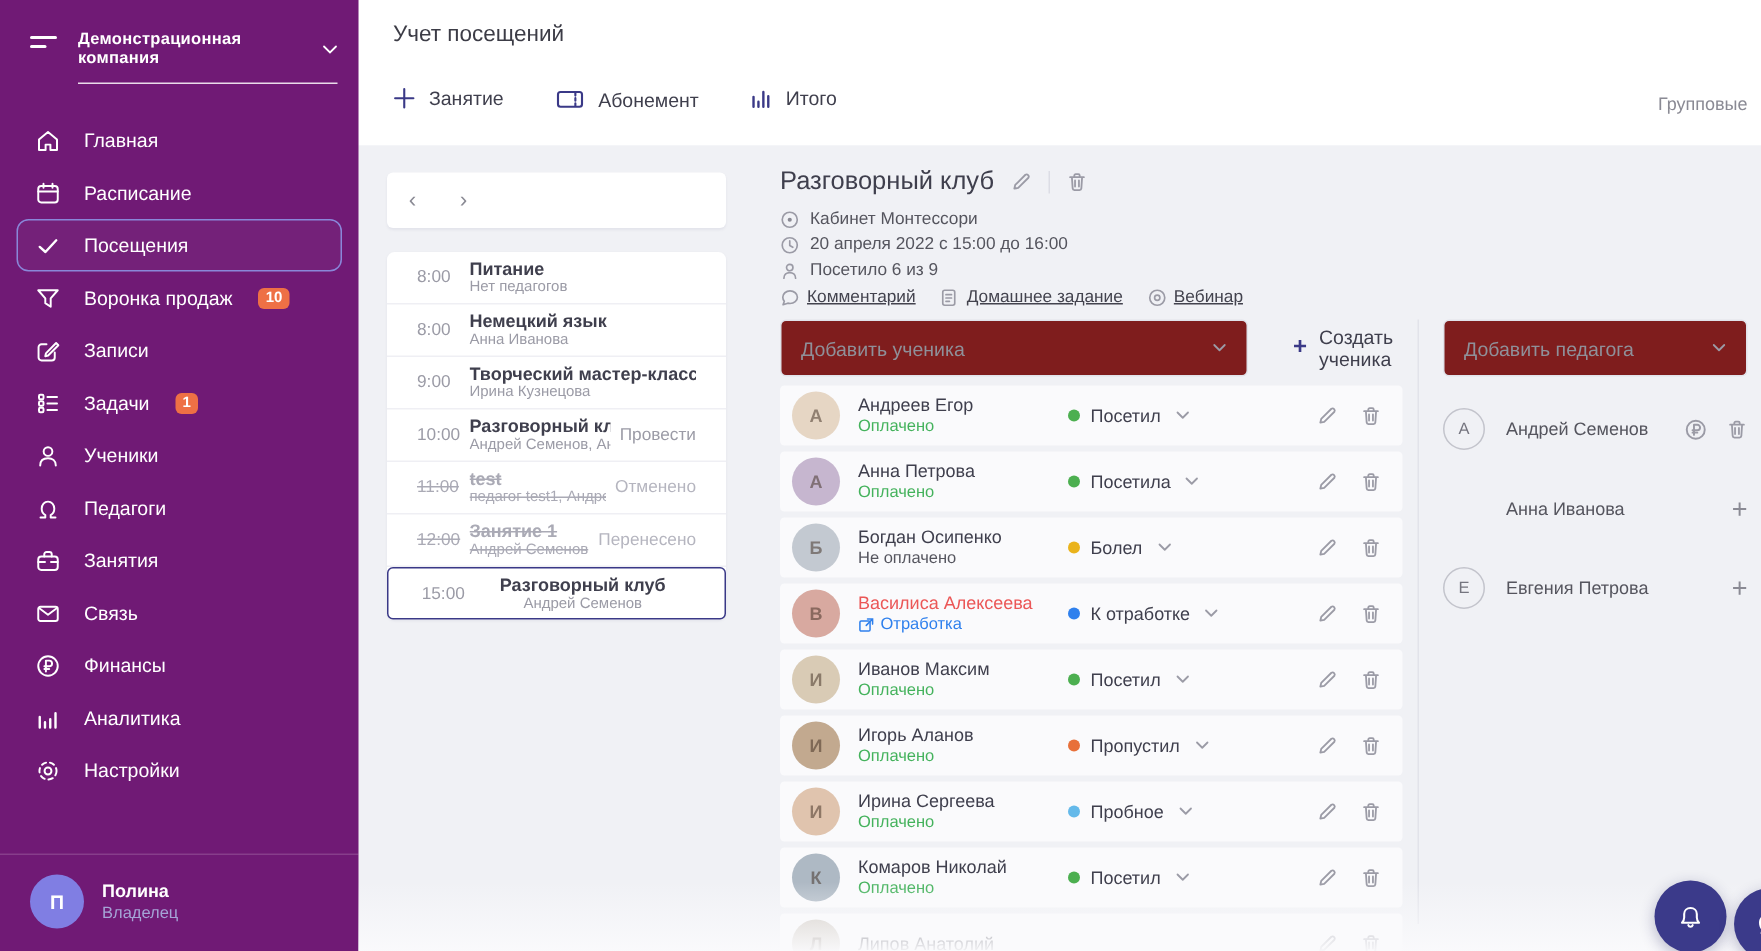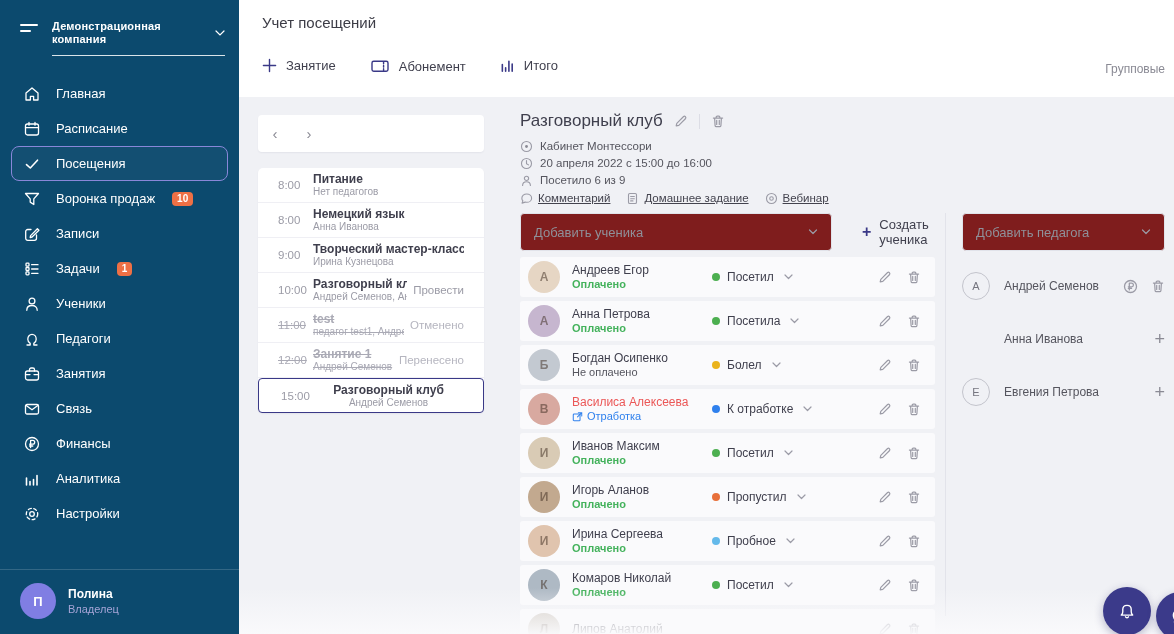--- a/index.html
+++ b/index.html
@@ -1,20 +1,20 @@
 <!DOCTYPE html>
 <html><head>
 <meta charset="utf-8">
 <style>
   html,body{margin:0;padding:0;width:1174px;height:634px;overflow:hidden;
     font-family:"Liberation Sans",sans-serif;background:#F0F1F5;position:relative;}
   *{box-sizing:border-box;}
 
   
-  .sidebar{position:absolute;left:0;top:0;bottom:0;width:239px;background:#0c4a6e;color:#fff;z-index:20;}
+  .sidebar{position:absolute;left:0;top:0;bottom:0;width:239px;background:#701a75;color:#fff;z-index:20;}
   .sb-head{display:flex;align-items:flex-start;padding:20px 14px 0 20px;gap:14px;}
   .burger{width:18px;padding-top:4px;display:flex;flex-direction:column;gap:4px;cursor:pointer;}
   .burger span{height:2px;background:#fff;border-radius:1px;display:block;}
   .burger span:nth-child(2){width:60%;}
   .company-wrap{flex:1;border-bottom:1px solid rgba(255,255,255,.85);padding-bottom:9px;display:flex;align-items:center;gap:8px;cursor:pointer;}
   .company{font-size:11px;font-weight:bold;letter-spacing:.2px;line-height:13px;}
   .wchev{flex:none;margin-left:auto;}
   .nav{position:absolute;top:76px;left:0;right:0;}
   .nav-item{height:35px;margin:0 11px;padding:0 11px;display:flex;align-items:center;gap:15px;font-size:13px;
     border:1px solid transparent;border-radius:8px;cursor:pointer;white-space:nowrap;}
@@ -93,21 +93,21 @@
   .stu-row:nth-child(4) .stu-avatar{background:#D8A9A0;}
   .stu-row:nth-child(5) .stu-avatar{background:#D9CBB5;}
   .stu-row:nth-child(6) .stu-avatar{background:#C2A98F;}
   .stu-row:nth-child(7) .stu-avatar{background:#E0C4AE;}
   .stu-row:nth-child(8) .stu-avatar{background:#AEB9C4;}
   .stu-row:nth-child(9) .stu-avatar{background:#CFC8C0;}
   .stu-id{margin-left:12px;width:168px;flex:none;min-width:0;}
   .stu-name{font-size:12px;color:#3F3F4D;line-height:14px;white-space:nowrap;}
   .stu-name.debt{color:#EB5757;}
   .stu-pay{font-size:11px;line-height:13px;margin-top:1px;display:flex;align-items:center;gap:4px;}
-  .pay-paid{color:#44B25C;font-weight:bold;}
+  .pay-paid{color:#44B25C;}
   .pay-unpaid{color:#55555E;}
   .pay-otr{color:#2F80ED;cursor:pointer;}
   .stu-status{position:absolute;left:192px;display:flex;align-items:center;gap:7px;font-size:12px;color:#3F3F4D;cursor:pointer;}
   .dot{width:8px;height:8px;border-radius:50%;flex:none;}
   .dot-g{background:#4CAF50;}.dot-y{background:#EAB31C;}.dot-b{background:#2F80ED;}
   .dot-lb{background:#64B9EA;}.dot-o{background:#E8703A;}
   .chev-s{margin-left:3px;display:flex;}
   .stu-actions{margin-left:auto;display:flex;gap:15px;align-items:center;}
 
   

